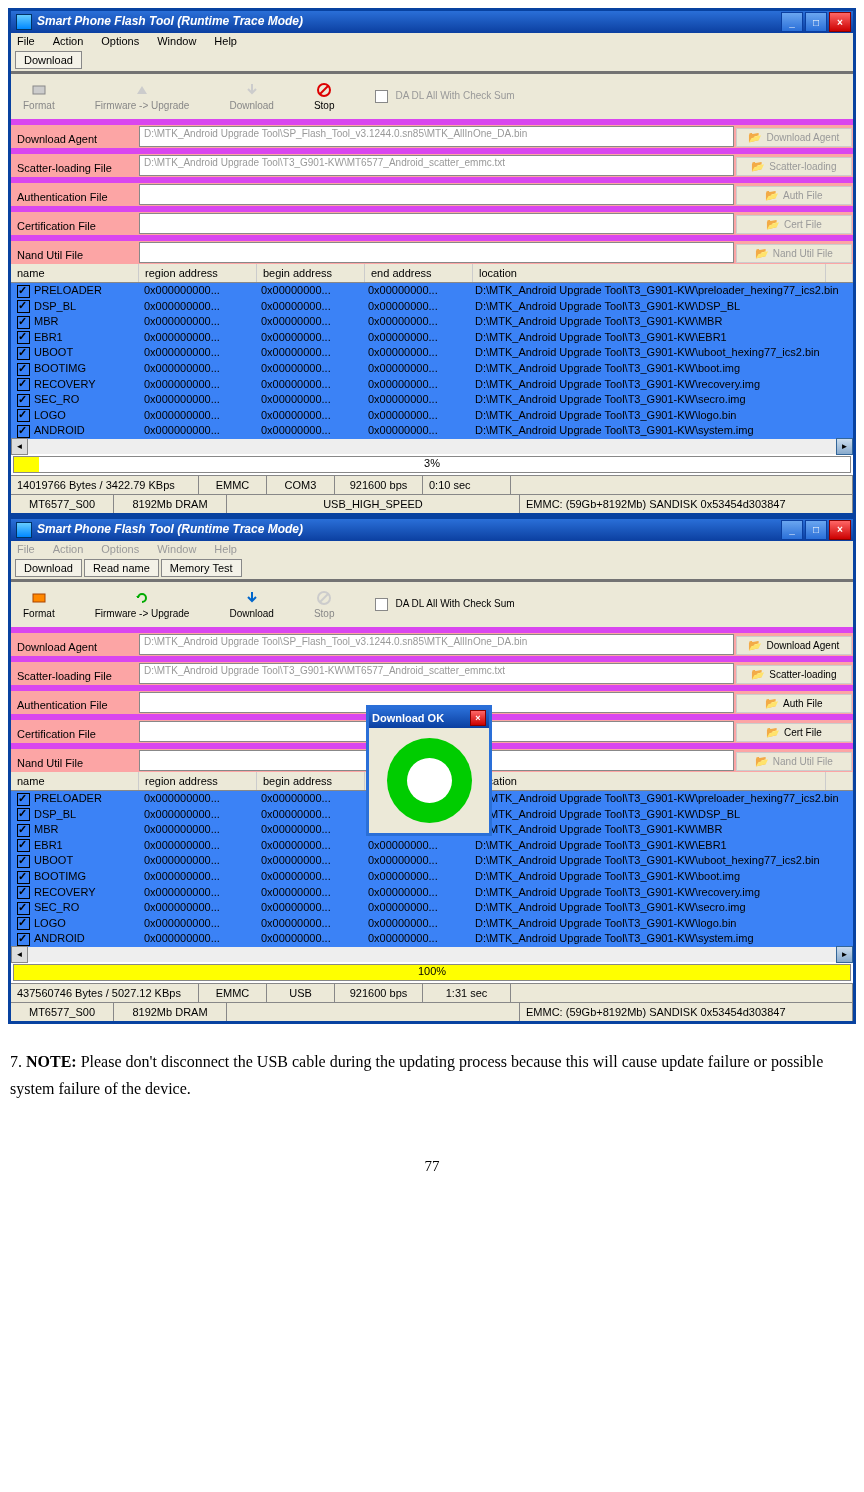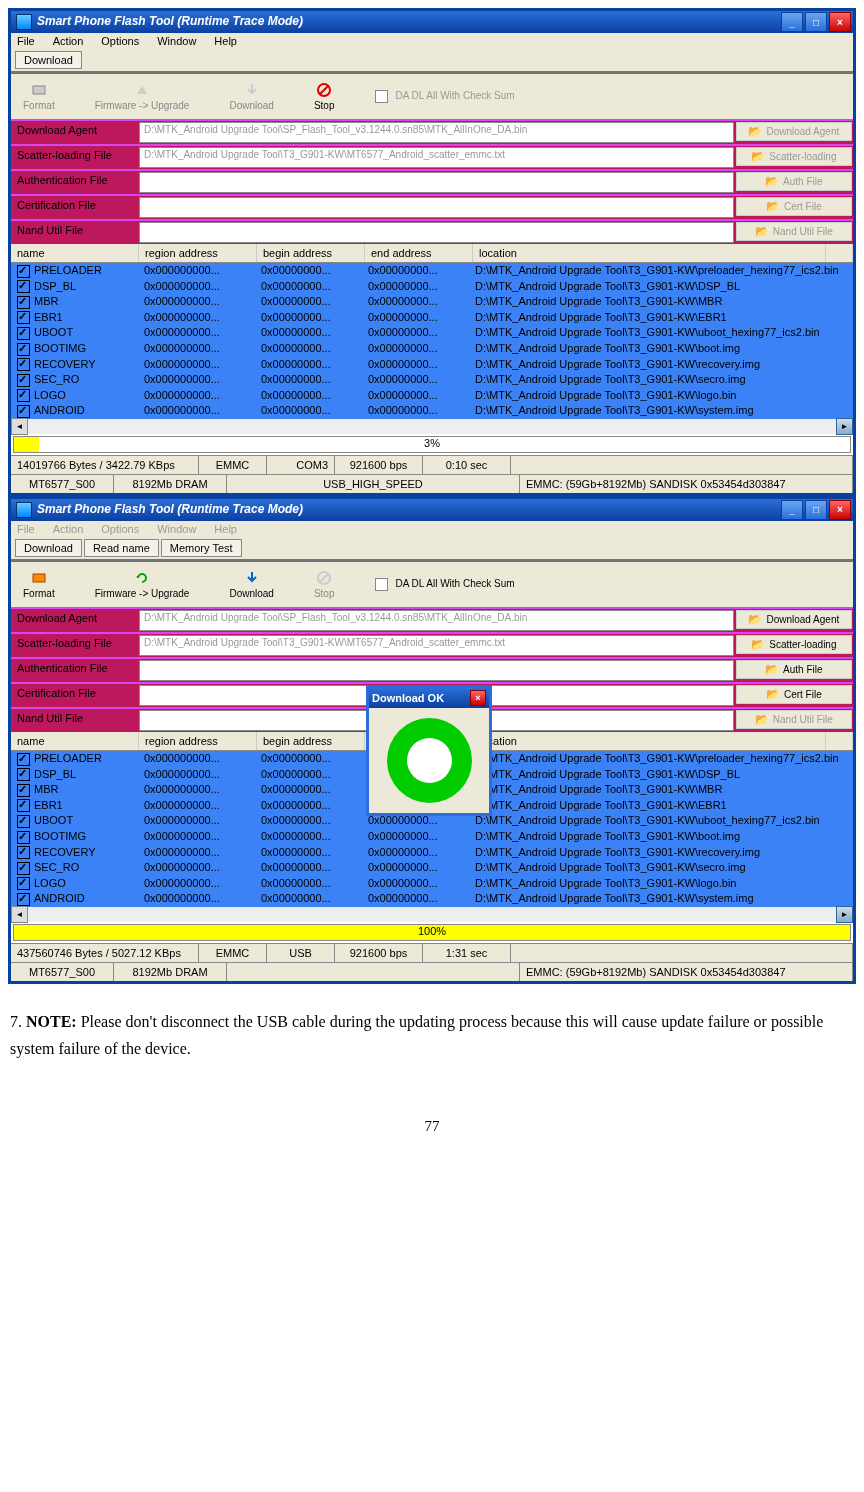--- a/index.html
+++ b/index.html
@@ -15,21 +15,21 @@
 .menubar.dim{color:#999}
 .tabs{background:#ece9d8;padding:2px 4px;display:flex;gap:2px}
 .tab{border:1px solid #888;background:#f4f2e8;padding:2px 8px;font-size:11px}
 .tool{display:flex;align-items:center;gap:40px;padding:8px 12px;background:#ece9d8;border-top:3px solid #737373}
 .ti{display:flex;flex-direction:column;align-items:center;gap:2px;font-size:10px;color:#888}
 .ti.act{color:#000}
 .ico{width:16px;height:16px}
 .chk{display:flex;align-items:flex-start;gap:8px;color:#999;font-size:10px}
 .chk.act{color:#000}
 .ckb{width:11px;height:11px;border:1px solid #888;background:#fff}
-.frow{display:flex;align-items:flex-start;background:#be185d;border-top:2px solid #d946ef}
+.frow{display:flex;align-items:flex-end;background:#fca5a5;border-top:6px solid #d946ef}
 .flab{width:115px;padding:3px 6px;font-size:11px}
 .finp{flex:1;height:17px;background:#fff;border:1px solid #888;margin:1px;padding:1px 4px;font-size:10px;color:#999;overflow:hidden;white-space:nowrap}
 .fbtn{width:110px;text-align:center;padding:2px;font-size:10px;color:#999;display:flex;align-items:center;justify-content:center;gap:4px;border:1px solid #ccc;margin:1px;background:#ece9d8}
 .fbtn.act{color:#000}
 .fico{color:#c90;font-size:11px}
 .grid{background:#3b82f6}
 .ghead{display:flex;background:#ece9d8;border-bottom:1px solid #888;font-size:11px}
 .ghead div{padding:3px 6px;border-right:1px solid #ccc}
 .c1{width:115px}.c2{width:105px}.c3{width:95px}.c4{width:95px}.c5{flex:1}.csb{width:14px;background:#ece9d8}
 .grow{display:flex;font-size:11px}
@@ -239,23 +239,23 @@
           <span class="rar">►</span>
         </div>
 </div>
 <div class="pbar">
         <div class="pfill" style="width:3%"></div>
         <div class="ptxt">3%</div>
       </div>
 <div class="stat">
         <div style="width:175px">14019766 Bytes / 3422.79 KBps</div>
         <div style="width:55px;text-align:center">EMMC</div>
-        <div style="width:55px;text-align:right">COM3</div>
+        <div style="width:55px;text-align:center">COM3</div>
         <div style="width:75px;text-align:center">921600 bps</div>
-        <div style="width:75px;text-align:center">0:10 sec</div>
+        <div style="width:75px;">0:10 sec</div>
         <div style="flex:1"></div>
       </div>
 <div class="stat">
         <div style="width:90px;text-align:center">MT6577_S00</div>
         <div style="width:100px;text-align:center">8192Mb DRAM</div>
         <div style="width:280px;text-align:center">USB_HIGH_SPEED</div>
         <div style="flex:1">EMMC: (59Gb+8192Mb) SANDISK 0x53454d303847</div>
       </div>
 </div>
 

